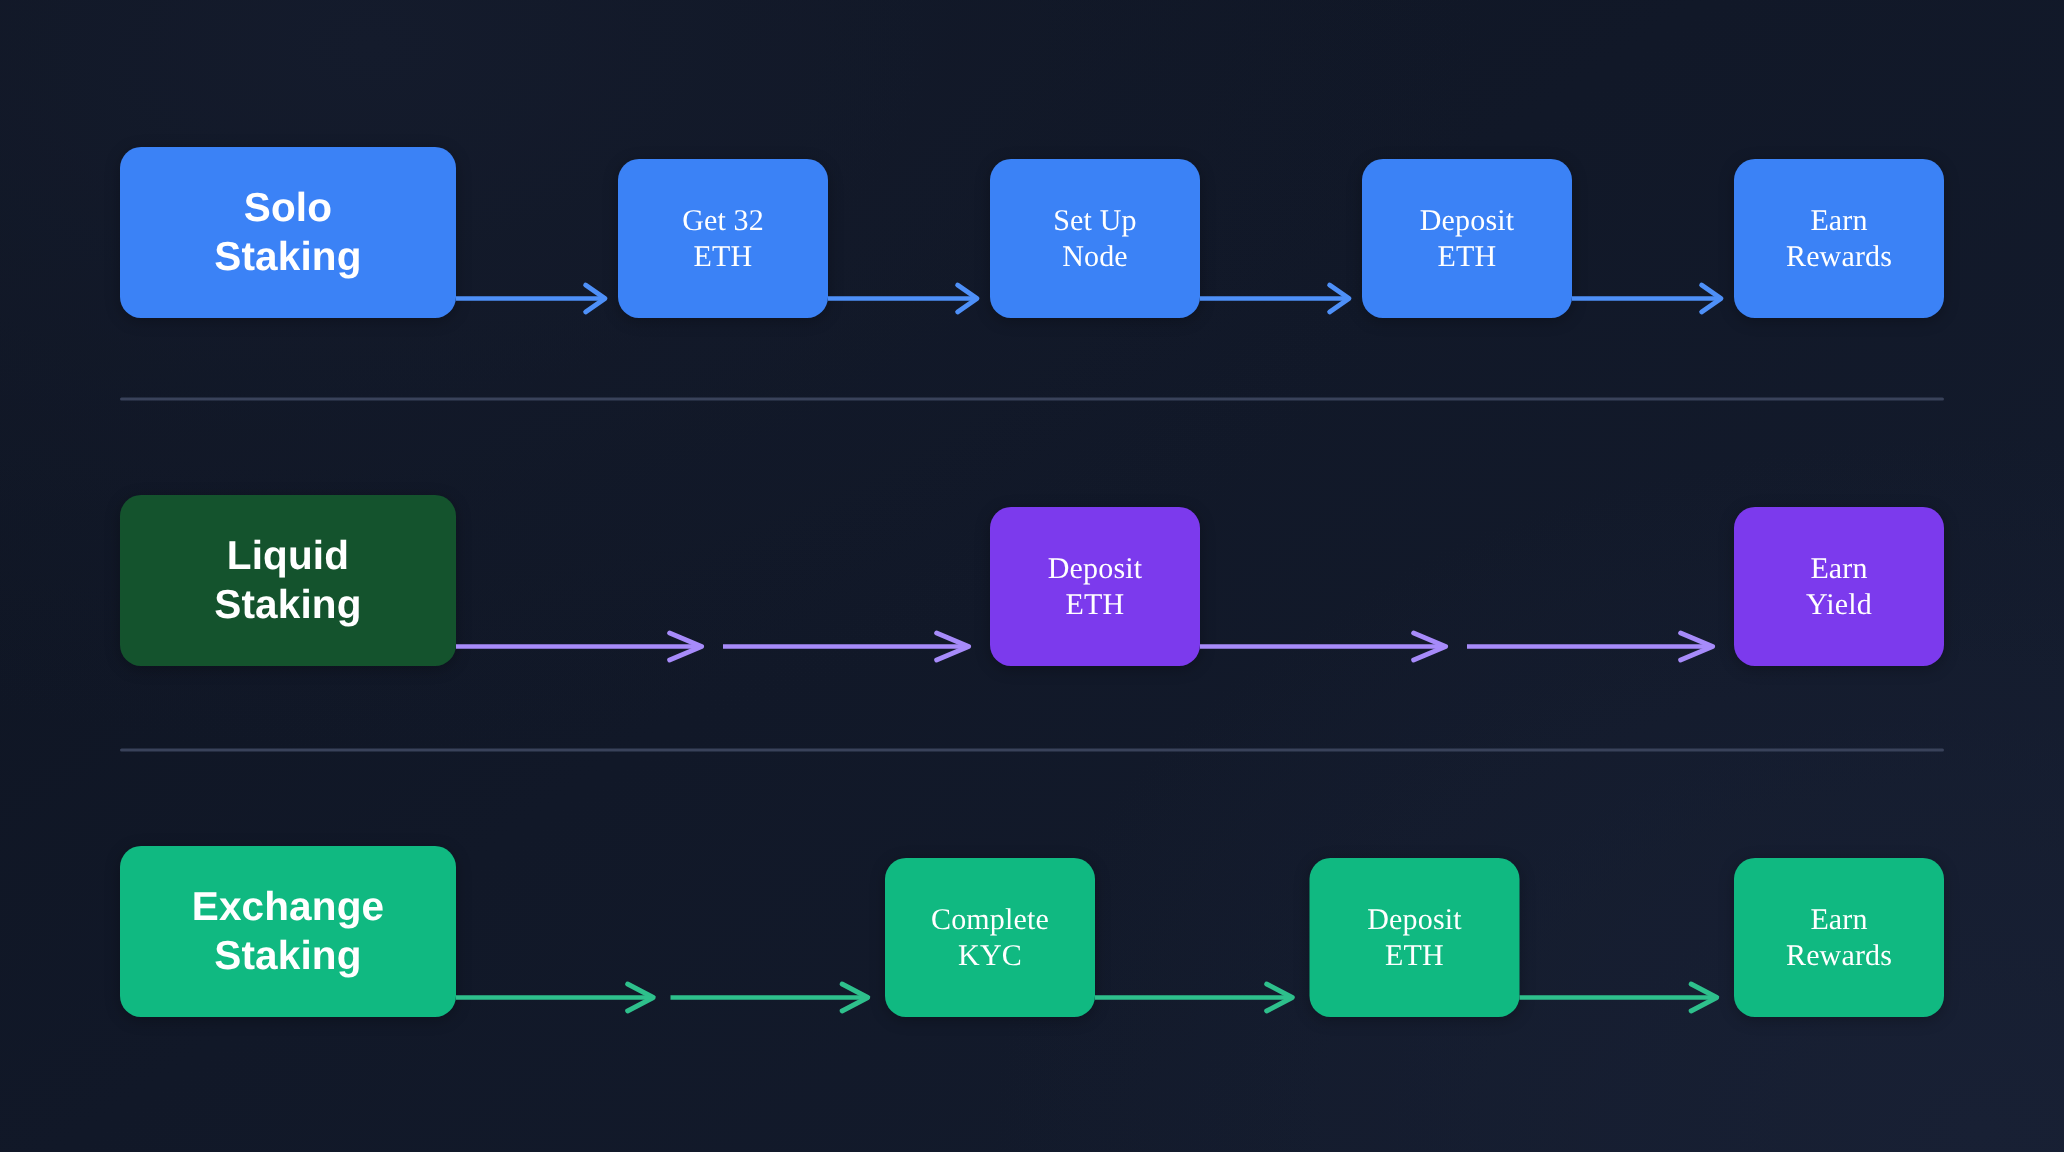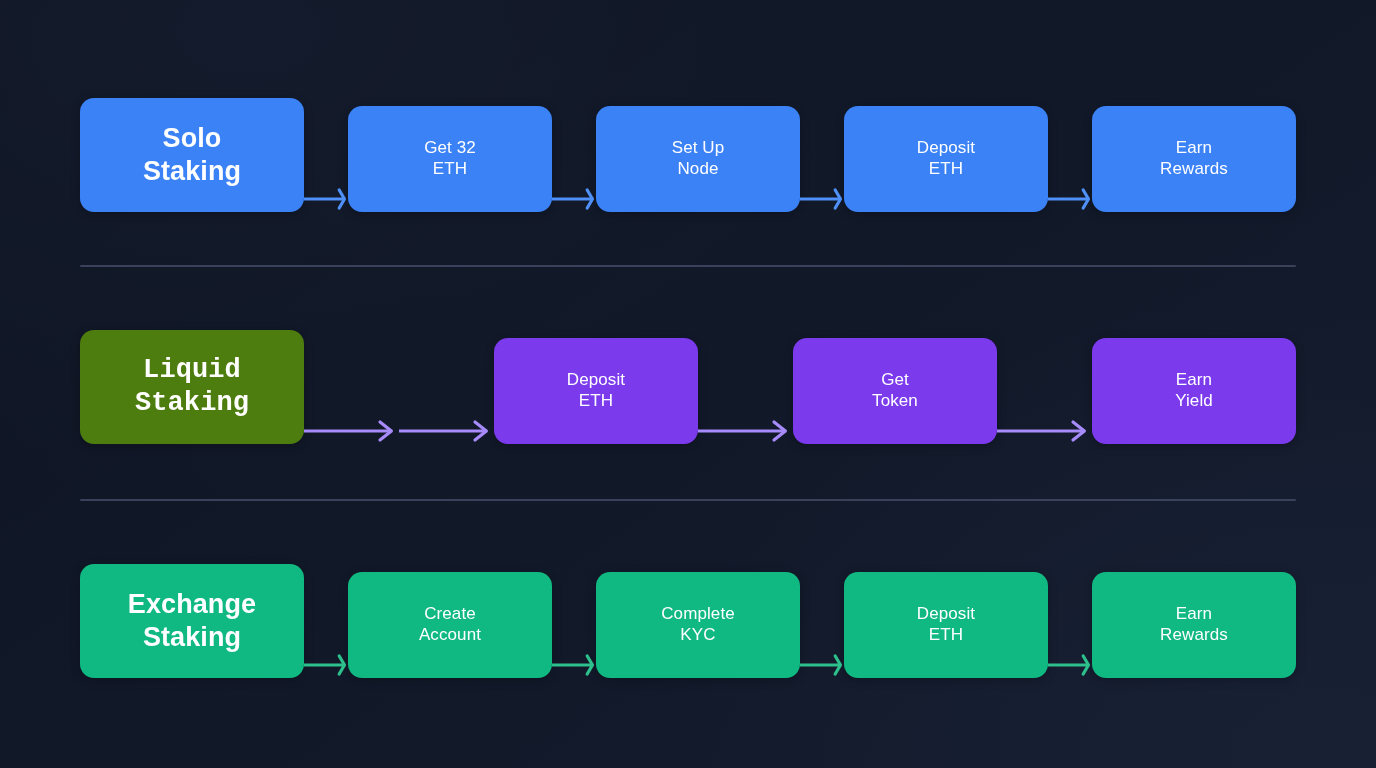--- a/index.html
+++ b/index.html
@@ -64,24 +64,25 @@
   }
 
   .node.label-node {
     width: 224px;
     height: 114px;
     font-size: 27px;
     font-weight: 700;
   }
 
   .node.step-node {
-    width: 204px;
+    width: 140px;
     height: 106px;
-    font-size: 17px;
+    font-size: 20px;
     font-weight: 400;
+    font-family: Liberation Serif, serif;
   }
 
   
   .connector {
     flex: 1 1 auto;
     height: 26px;
     position: relative;
     min-width: 30px;
   }
 
@@ -143,21 +144,21 @@
       <div class="connector">
         <svg viewBox="0 0 100 26" preserveAspectRatio="none" aria-hidden="true">
           <line x1="0" y1="13" x2="92" y2="13" stroke="#4e90f8" stroke-width="3" vector-effect="non-scaling-stroke"></line>
           <polyline points="80,4 92,13 80,22" fill="none" stroke="#4e90f8" stroke-width="3.2" stroke-linecap="round" stroke-linejoin="round" vector-effect="non-scaling-stroke"></polyline>
         </svg>
       </div>
       <div class="node step-node" style="background: rgb(59, 130, 246);">Earn
 Rewards</div>
     </div>
     <div class="flow-row row-1">
-      <div class="node label-node" style="background: #4d7c0f; font-family: Liberation Mono, monospace;">Liquid
+      <div class="node label-node" style="background: #14532d;">Liquid
 Staking</div>
       <div class="connector">
         <svg viewBox="0 0 100 26" preserveAspectRatio="none" aria-hidden="true">
           <line x1="0" y1="13" x2="92" y2="13" stroke="#a78bfa" stroke-width="3" vector-effect="non-scaling-stroke"></line>
           <polyline points="80,4 92,13 80,22" fill="none" stroke="#a78bfa" stroke-width="3.2" stroke-linecap="round" stroke-linejoin="round" vector-effect="non-scaling-stroke"></polyline>
         </svg>
       </div>
       <div class="connector">
         <svg viewBox="0 0 100 26" preserveAspectRatio="none" aria-hidden="true">
           <line x1="0" y1="13" x2="92" y2="13" stroke="#a78bfa" stroke-width="3" vector-effect="non-scaling-stroke"></line>
@@ -165,42 +166,38 @@
         </svg>
       </div>
       <div class="node step-node" style="background: rgb(124, 58, 237);">Deposit
 ETH</div>
       <div class="connector">
         <svg viewBox="0 0 100 26" preserveAspectRatio="none" aria-hidden="true">
           <line x1="0" y1="13" x2="92" y2="13" stroke="#a78bfa" stroke-width="3" vector-effect="non-scaling-stroke"></line>
           <polyline points="80,4 92,13 80,22" fill="none" stroke="#a78bfa" stroke-width="3.2" stroke-linecap="round" stroke-linejoin="round" vector-effect="non-scaling-stroke"></polyline>
         </svg>
       </div>
-      <div class="node step-node" style="background: rgb(124, 58, 237);">Get
-Token</div>
       <div class="connector">
         <svg viewBox="0 0 100 26" preserveAspectRatio="none" aria-hidden="true">
           <line x1="0" y1="13" x2="92" y2="13" stroke="#a78bfa" stroke-width="3" vector-effect="non-scaling-stroke"></line>
           <polyline points="80,4 92,13 80,22" fill="none" stroke="#a78bfa" stroke-width="3.2" stroke-linecap="round" stroke-linejoin="round" vector-effect="non-scaling-stroke"></polyline>
         </svg>
       </div>
       <div class="node step-node" style="background: rgb(124, 58, 237);">Earn
 Yield</div>
     </div>
     <div class="flow-row row-2">
       <div class="node label-node" style="background: rgb(16, 185, 129);">Exchange
 Staking</div>
       <div class="connector">
         <svg viewBox="0 0 100 26" preserveAspectRatio="none" aria-hidden="true">
           <line x1="0" y1="13" x2="92" y2="13" stroke="#2ec08c" stroke-width="3" vector-effect="non-scaling-stroke"></line>
           <polyline points="80,4 92,13 80,22" fill="none" stroke="#2ec08c" stroke-width="3.2" stroke-linecap="round" stroke-linejoin="round" vector-effect="non-scaling-stroke"></polyline>
         </svg>
       </div>
-      <div class="node step-node" style="background: rgb(16, 185, 129);">Create
-Account</div>
       <div class="connector">
         <svg viewBox="0 0 100 26" preserveAspectRatio="none" aria-hidden="true">
           <line x1="0" y1="13" x2="92" y2="13" stroke="#2ec08c" stroke-width="3" vector-effect="non-scaling-stroke"></line>
           <polyline points="80,4 92,13 80,22" fill="none" stroke="#2ec08c" stroke-width="3.2" stroke-linecap="round" stroke-linejoin="round" vector-effect="non-scaling-stroke"></polyline>
         </svg>
       </div>
       <div class="node step-node" style="background: rgb(16, 185, 129);">Complete
 KYC</div>
       <div class="connector">
         <svg viewBox="0 0 100 26" preserveAspectRatio="none" aria-hidden="true">

